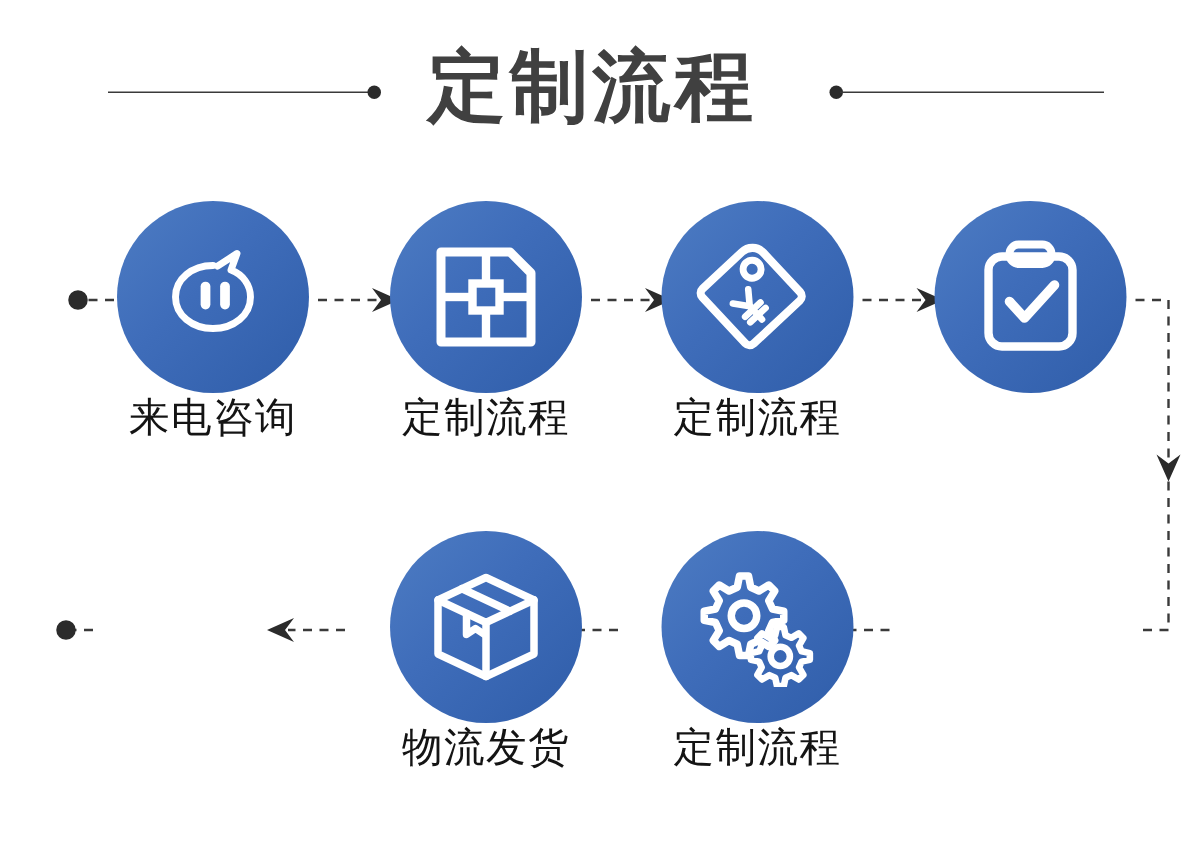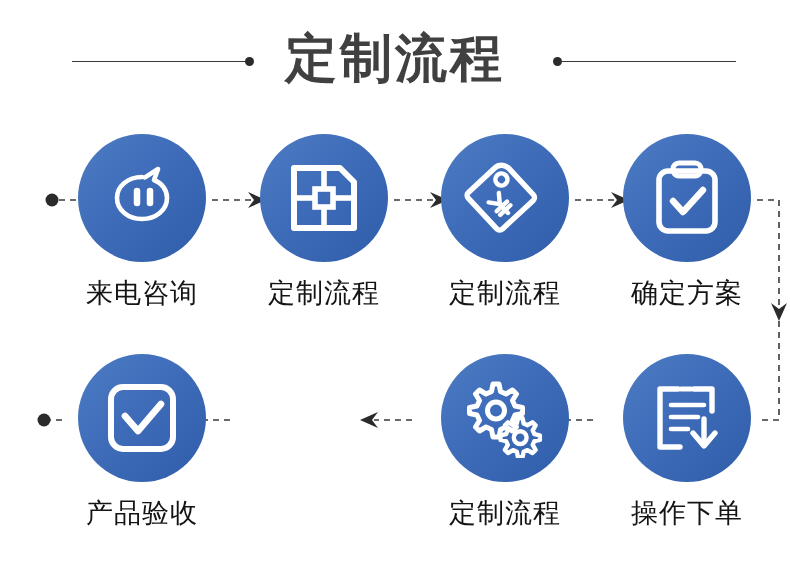--- a/index.html
+++ b/index.html
@@ -85,21 +85,20 @@
     background: linear-gradient(135deg, #4d7cc3 0%, #3f6dba 42%, #2f5da9 100%);
   }
   .step-disc svg {
     position: absolute;
     left: 50%;
     top: 50%;
     transform: translate(-50%, -50%);
     display: block;
   }
   .step-label {
-    margin-top: 14px;
     font-size: 27px;
     line-height: 34px;
     font-weight: 500;
     color: #141414;
     letter-spacing: 1px;
     white-space: nowrap;
   }
 
   
   .row1 { top: 134px; }
@@ -204,40 +203,22 @@
   </div>
 
   <div class="step row1 col4">
     <div class="step-disc">
       <svg width="76" height="78" viewBox="0 0 76 78">
         <rect x="10" y="12" width="56" height="60" rx="9" fill="none" stroke="#ffffff" stroke-width="5.6"></rect>
         <rect x="24" y="4" width="28" height="13" rx="6" fill="none" stroke="#ffffff" stroke-width="5.2"></rect>
         <path d="M24 42 L34 53 L54 31" fill="none" stroke="#ffffff" stroke-width="6.4" stroke-linecap="round" stroke-linejoin="round"></path>
       </svg>
     </div>
-    <div class="step-label">确定方案</div>
-  </div>
-
-  <div class="step row2 col4">
-    <div class="step-disc">
-      <svg width="78" height="78" viewBox="0 0 78 78">
-        <path d="M30 10 H12 V68 H32" fill="none" stroke="#ffffff" stroke-width="5.4" stroke-linejoin="round" stroke-linecap="round"></path>
-        <path d="M46 10 H64 V32" fill="none" stroke="#ffffff" stroke-width="5.4" stroke-linejoin="round" stroke-linecap="round"></path>
-        <path d="M33 10 H43" stroke="#ffffff" stroke-width="5" stroke-linecap="round"></path>
-        <g stroke="#ffffff" stroke-width="4.6" stroke-linecap="round">
-          <path d="M23 26 H56"></path>
-          <path d="M23 38 H50"></path>
-          <path d="M23 50 H40"></path>
-        </g>
-        <path d="M56 40 V62" fill="none" stroke="#ffffff" stroke-width="5.4" stroke-linecap="round"></path>
-        <path d="M45 54 L56 67 L67 54" fill="none" stroke="#ffffff" stroke-width="5.4" stroke-linejoin="round" stroke-linecap="round"></path>
-      </svg>
-    </div>
-    <div class="step-label">操作下单</div>
-  </div>
+  </div>
+
 
   <div class="step row2 col3">
     <div class="step-disc">
       <svg width="82" height="80" viewBox="0 0 82 80">
         <g fill="none" stroke="#ffffff" stroke-width="5" stroke-linejoin="round">
           <path d="M29 6 L35 6 L36.5 13.5 L42 16 L48.5 12 L52.5 16 L48.5 22.5 L51 28 L58.5 29.5 L58.5 35.5
                    L51 37 L48.5 42.5 L52.5 49 L48.5 53 L42 49 L36.5 51.5 L35 59 L29 59 L27.5 51.5 L22 49
                    L15.5 53 L11.5 49 L15.5 42.5 L13 37 L5.5 35.5 L5.5 29.5 L13 28 L15.5 22.5 L11.5 16
                    L15.5 12 L22 16 L27.5 13.5 Z"></path>
           <circle cx="32" cy="32.5" r="8.5"></circle>
@@ -247,24 +228,29 @@
                    L75.9 57.4 L75.9 61.9 L70.4 63.1 L68.7 66.9 L71.6 71.9 L68.5 75 L63.5 72.1 L59.7 73.8
                    L58.5 79.3 L54 79.3 L52.8 73.8 L49 72.1 L44 75 L40.9 71.9 L43.8 66.9 L42.1 63.1
                    L36.6 61.9 L36.6 57.4 L42.1 56.2 L43.8 52.4 L40.9 47.4 L44 44.3 L49 47.2 L52.8 45.5 Z"></path>
           <circle cx="56.2" cy="59.6" r="6.4"></circle>
         </g>
       </svg>
     </div>
     <div class="step-label">定制流程</div>
   </div>
 
-
-  <div class="step row2 col1">
-    <div class="step-disc">
-      <svg width="76" height="76" viewBox="0 0 76 76">
-        <rect x="7" y="7" width="62" height="62" rx="12" fill="none" stroke="#ffffff" stroke-width="6"></rect>
-        <path d="M21 36 L34 51 L57 24" fill="none" stroke="#ffffff" stroke-width="6.6" stroke-linecap="round" stroke-linejoin="round"></path>
-      </svg>
-    </div>
-    <div class="step-label">产品验收</div>
-  </div>
+  <div class="step row2 col2">
+    <div class="step-disc">
+      <svg width="80" height="80" viewBox="0 0 80 80">
+        <g fill="none" stroke="#ffffff" stroke-width="5" stroke-linejoin="round" stroke-linecap="round">
+          <path d="M40 7 L72 22 L72 58 L40 73 L8 58 L8 22 Z"></path>
+          <path d="M8 22 L40 37 L72 22"></path>
+          <path d="M40 37 L40 73"></path>
+          <path d="M24 14.5 L56 29.5"></path>
+          <path d="M27 31 L27 45 L33 41 L39 45"></path>
+        </g>
+      </svg>
+    </div>
+    <div class="step-label">物流发货</div>
+  </div>
+
 
 </div>
 
 </body></html>

